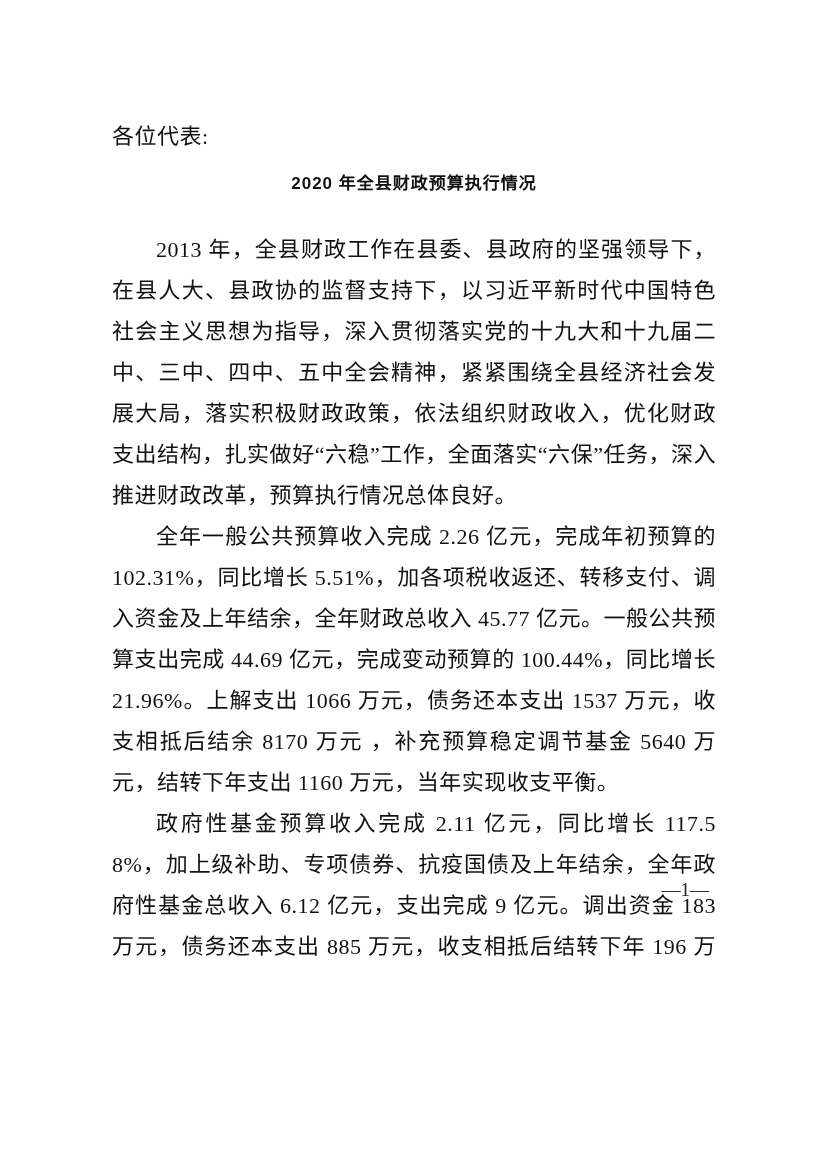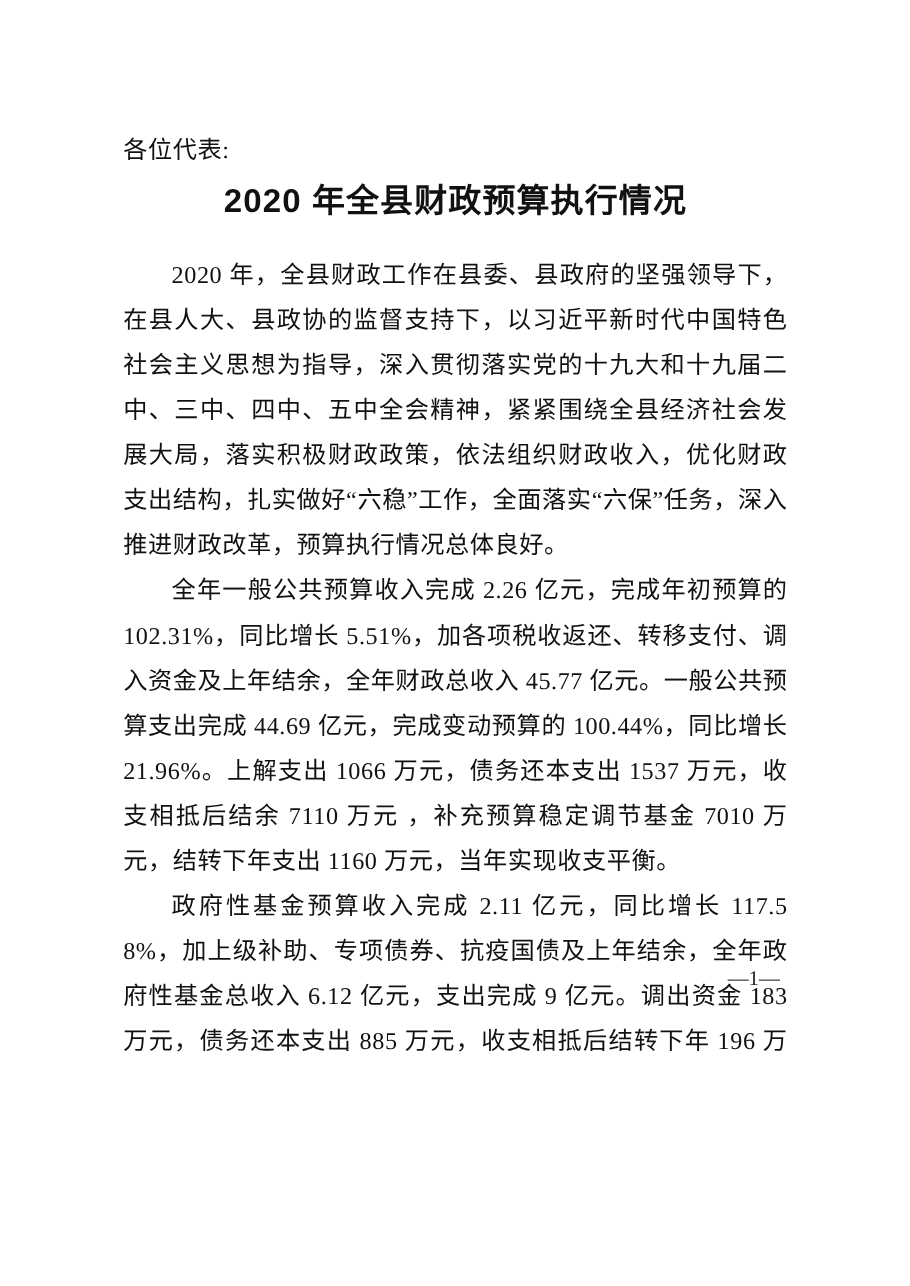--- a/index.html
+++ b/index.html
@@ -33,21 +33,21 @@
     padding: 0;
     text-indent: 2em;
     word-break: break-all;
   }
   .salutation {
     text-indent: 0 !important;
   }
   .doc-heading {
     font-family: "Liberation Sans", "DejaVu Sans", sans-serif;
     font-weight: bold;
-    font-size: 30px;
+    font-size: 17px;
     line-height: 41px;
     text-align: center;
     text-indent: 0 !important;
     margin: 6px 0 25px 0 !important;
     letter-spacing: 1px;
     word-break: keep-all;
   }
   .page-number {
     position: absolute;
     right: 118px;
@@ -58,18 +58,18 @@
     font-family: "Liberation Serif", "DejaVu Serif", serif;
   }
 </style>
 </head>
 <body>
 
 <div class="page">
   <div class="content">
     <p class="salutation">各位代表:</p>
     <p class="doc-heading">2020 年全县财政预算执行情况</p>
-    <p>2020 年，全县财政工作在县委、县政府的坚强领导下，在县人大、县政协的监督支持下，以习近平新时代中国特色社会主义思想为指导，深入贯彻落实党的十九大和十九届二中、三中、四中、五中全会精神，紧紧围绕全县经济社会发展大局，落实积极财政政策，依法组织财政收入，优化财政支出结构，扎实做好“六稳”工作，全面落实“六保”任务，深入推进财政改革，预算执行情况总体良好。</p>
-    <p>全年一般公共预算收入完成 2.26 亿元，完成年初预算的 102.31%，同比增长 5.51%，加各项税收返还、转移支付、调入资金及上年结余，全年财政总收入 45.77 亿元。一般公共预算支出完成 44.69 亿元，完成变动预算的 100.44%，同比增长 21.96%。上解支出 1066 万元，债务还本支出 1537 万元，收支相抵后结余 7110 万元 ，补充预算稳定调节基金 7010 万元，结转下年支出 1160 万元，当年实现收支平衡。</p>
+    <p>2013 年，全县财政工作在县委、县政府的坚强领导下，在县人大、县政协的监督支持下，以习近平新时代中国特色社会主义思想为指导，深入贯彻落实党的十九大和十九届二中、三中、四中、五中全会精神，紧紧围绕全县经济社会发展大局，落实积极财政政策，依法组织财政收入，优化财政支出结构，扎实做好“六稳”工作，全面落实“六保”任务，深入推进财政改革，预算执行情况总体良好。</p>
+    <p>全年一般公共预算收入完成 2.26 亿元，完成年初预算的 102.31%，同比增长 5.51%，加各项税收返还、转移支付、调入资金及上年结余，全年财政总收入 45.77 亿元。一般公共预算支出完成 44.69 亿元，完成变动预算的 100.44%，同比增长 21.96%。上解支出 1066 万元，债务还本支出 1537 万元，收支相抵后结余 8170 万元 ，补充预算稳定调节基金 5640 万元，结转下年支出 1160 万元，当年实现收支平衡。</p>
     <p>政府性基金预算收入完成 2.11 亿元，同比增长 117.58%，加上级补助、专项债券、抗疫国债及上年结余，全年政府性基金总收入 6.12 亿元，支出完成 9 亿元。调出资金 183 万元，债务还本支出 885 万元，收支相抵后结转下年 196 万元。</p>
   </div>
   <div class="page-number">—1—</div>
 </div>
 
 </body></html>

